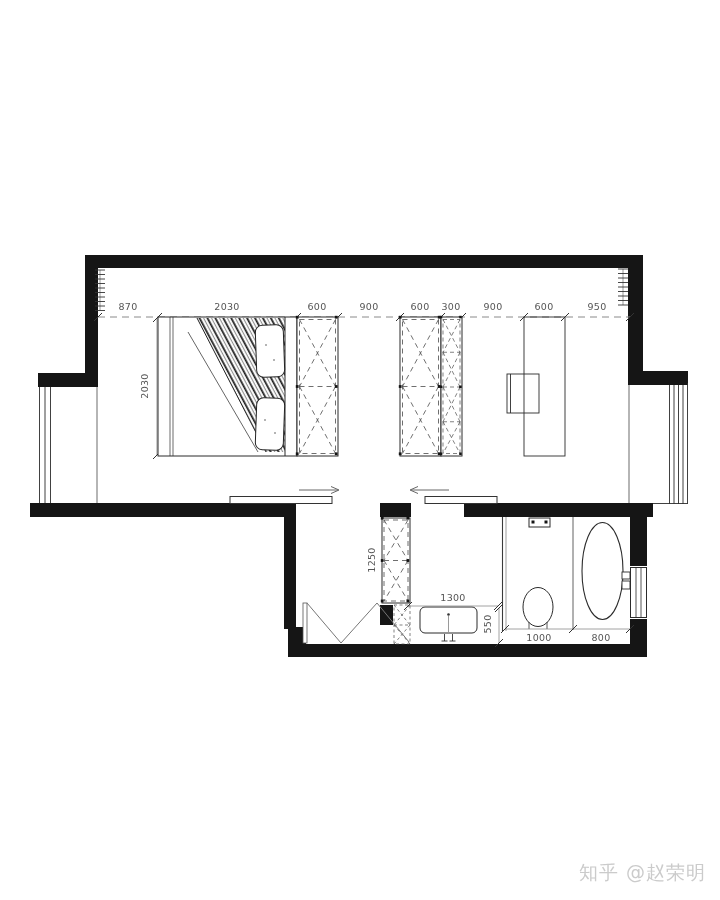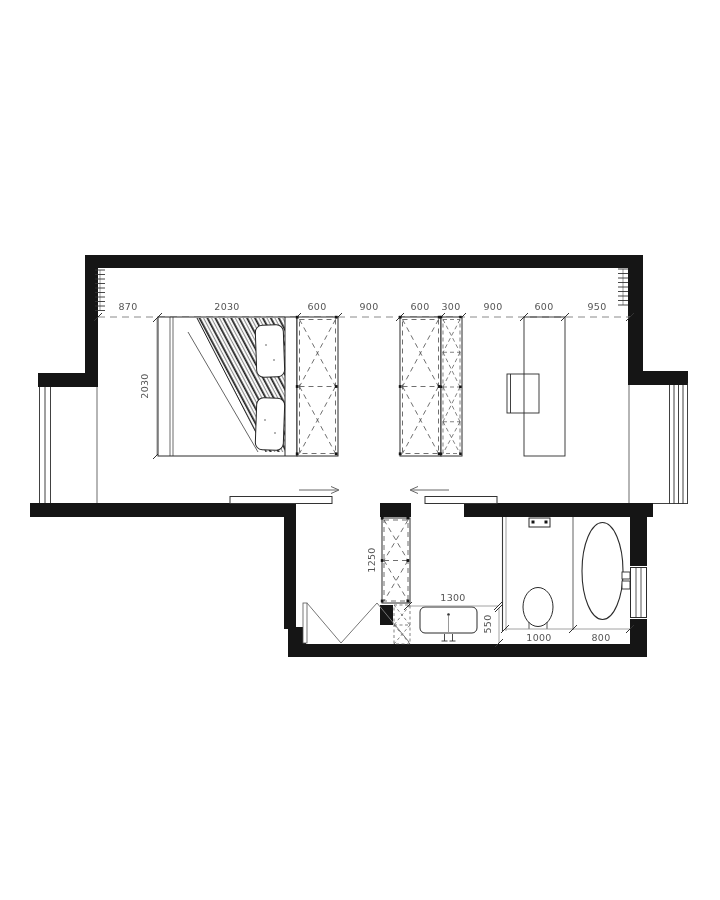--- a/index.html
+++ b/index.html
@@ -303,13 +303,14 @@
   <g>
     <line x1="505" y1="629" x2="630" y2="629" stroke="#8a8a8a" stroke-width="0.8"></line>
     <line x1="501" y1="633" x2="509" y2="625" stroke="#333" stroke-width="1"></line>
     <line x1="569" y1="633" x2="577" y2="625" stroke="#333" stroke-width="1"></line>
     <line x1="626" y1="633" x2="634" y2="625" stroke="#333" stroke-width="1"></line>
     <text class="dim-text" x="539" y="641" text-anchor="middle">1000</text>
     <text class="dim-text" x="601" y="641" text-anchor="middle">800</text>
   </g>
 </svg>
 
+<div class="watermark">知乎 @赵荣明</div>
 </div>
 
 </body></html>

